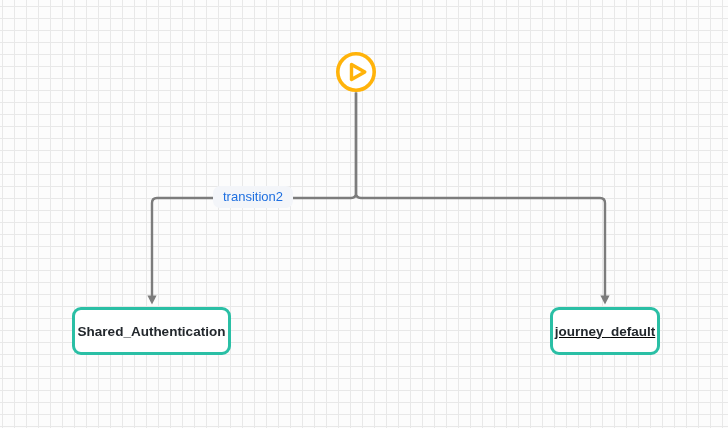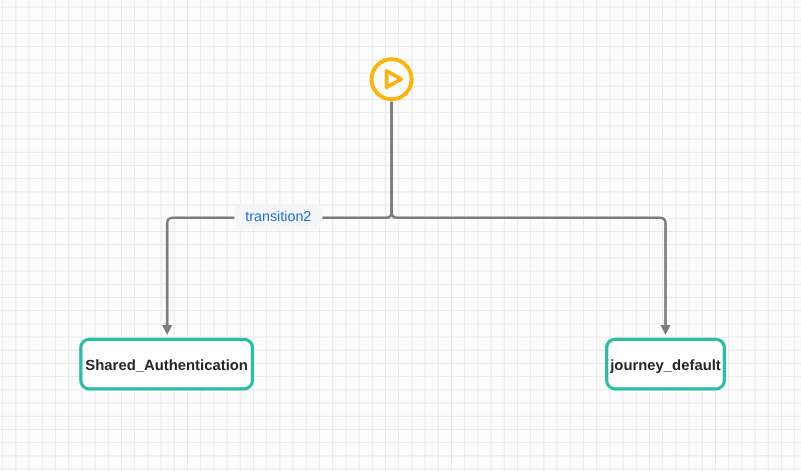--- a/index.html
+++ b/index.html
@@ -67,17 +67,17 @@
     </svg>
   </div>
 
   <div class="edge-label" style="left:253px;top:197px;">transition2</div>
 
 
   <div class="node" style="left:72px;top:307px;width:159px;">
     <span class="node-label">Shared_Authentication</span>
   </div>
 
-  <div class="node" style="left:550px;top:307px;width:110px;">
+  <div class="node" style="left:550px;top:307px;width:110px;text-decoration:underline;">
     <span class="node-label">journey_default</span>
   </div>
 
 </div>
 
 </body></html>

